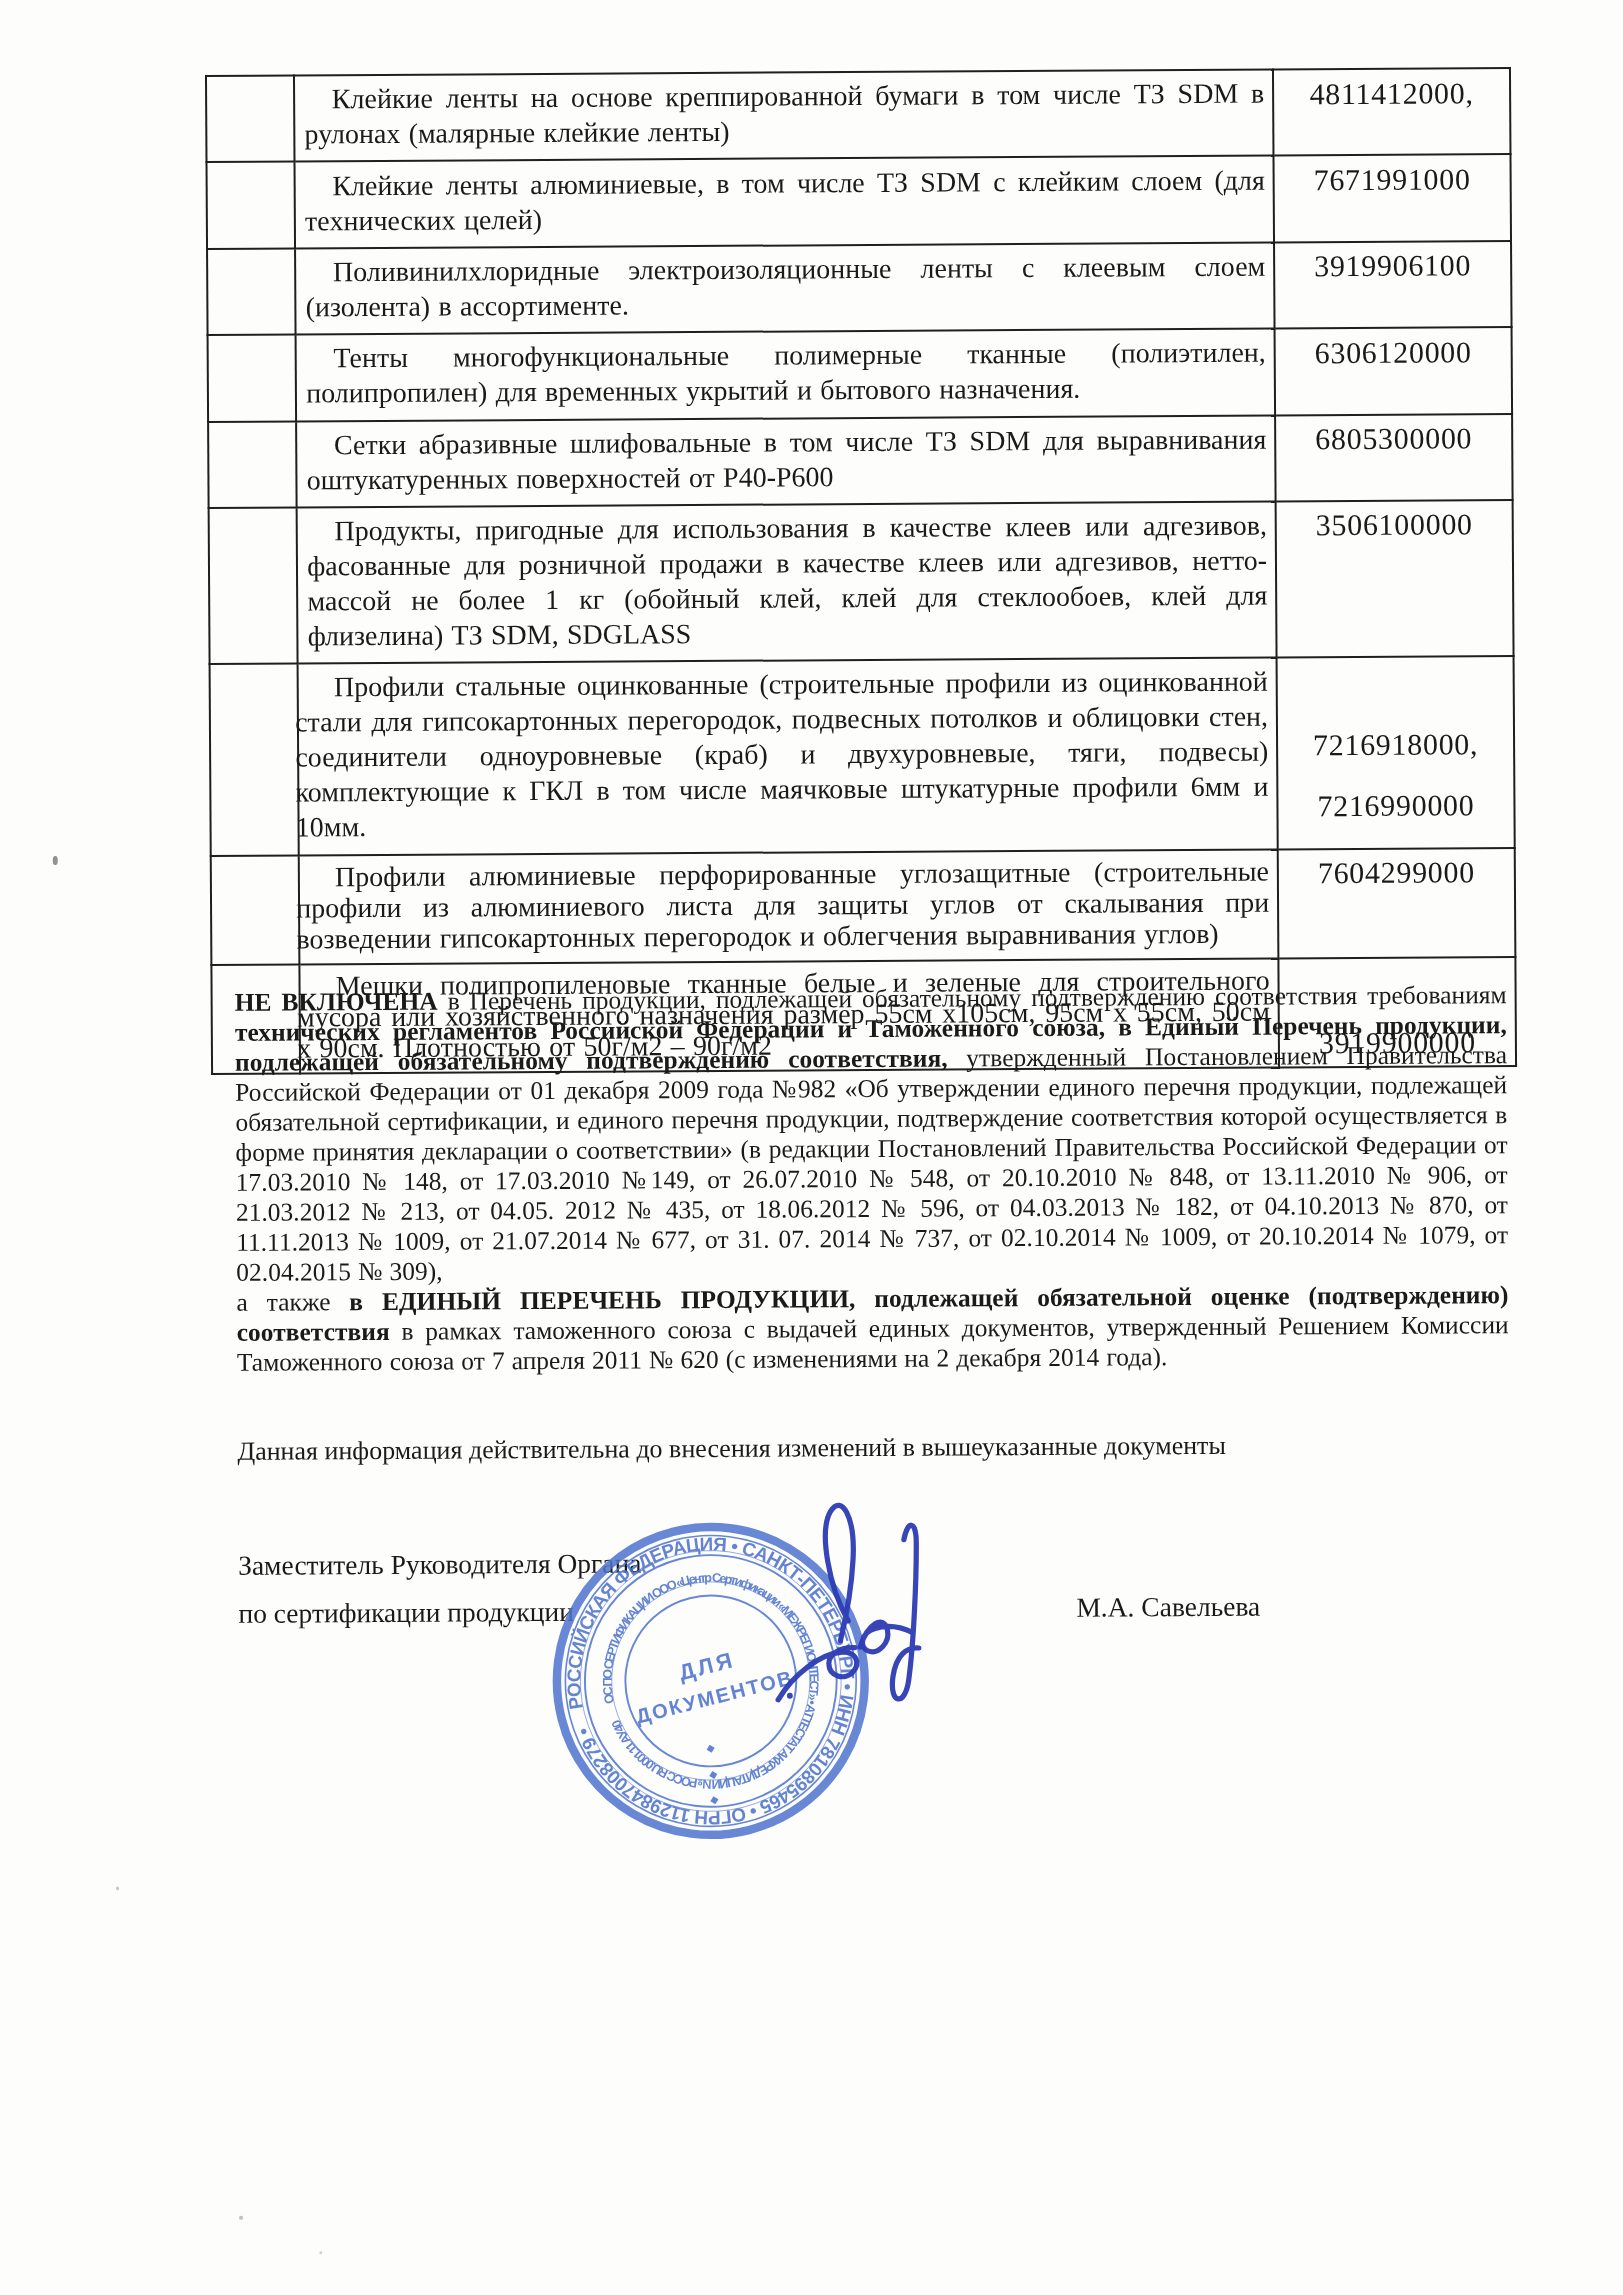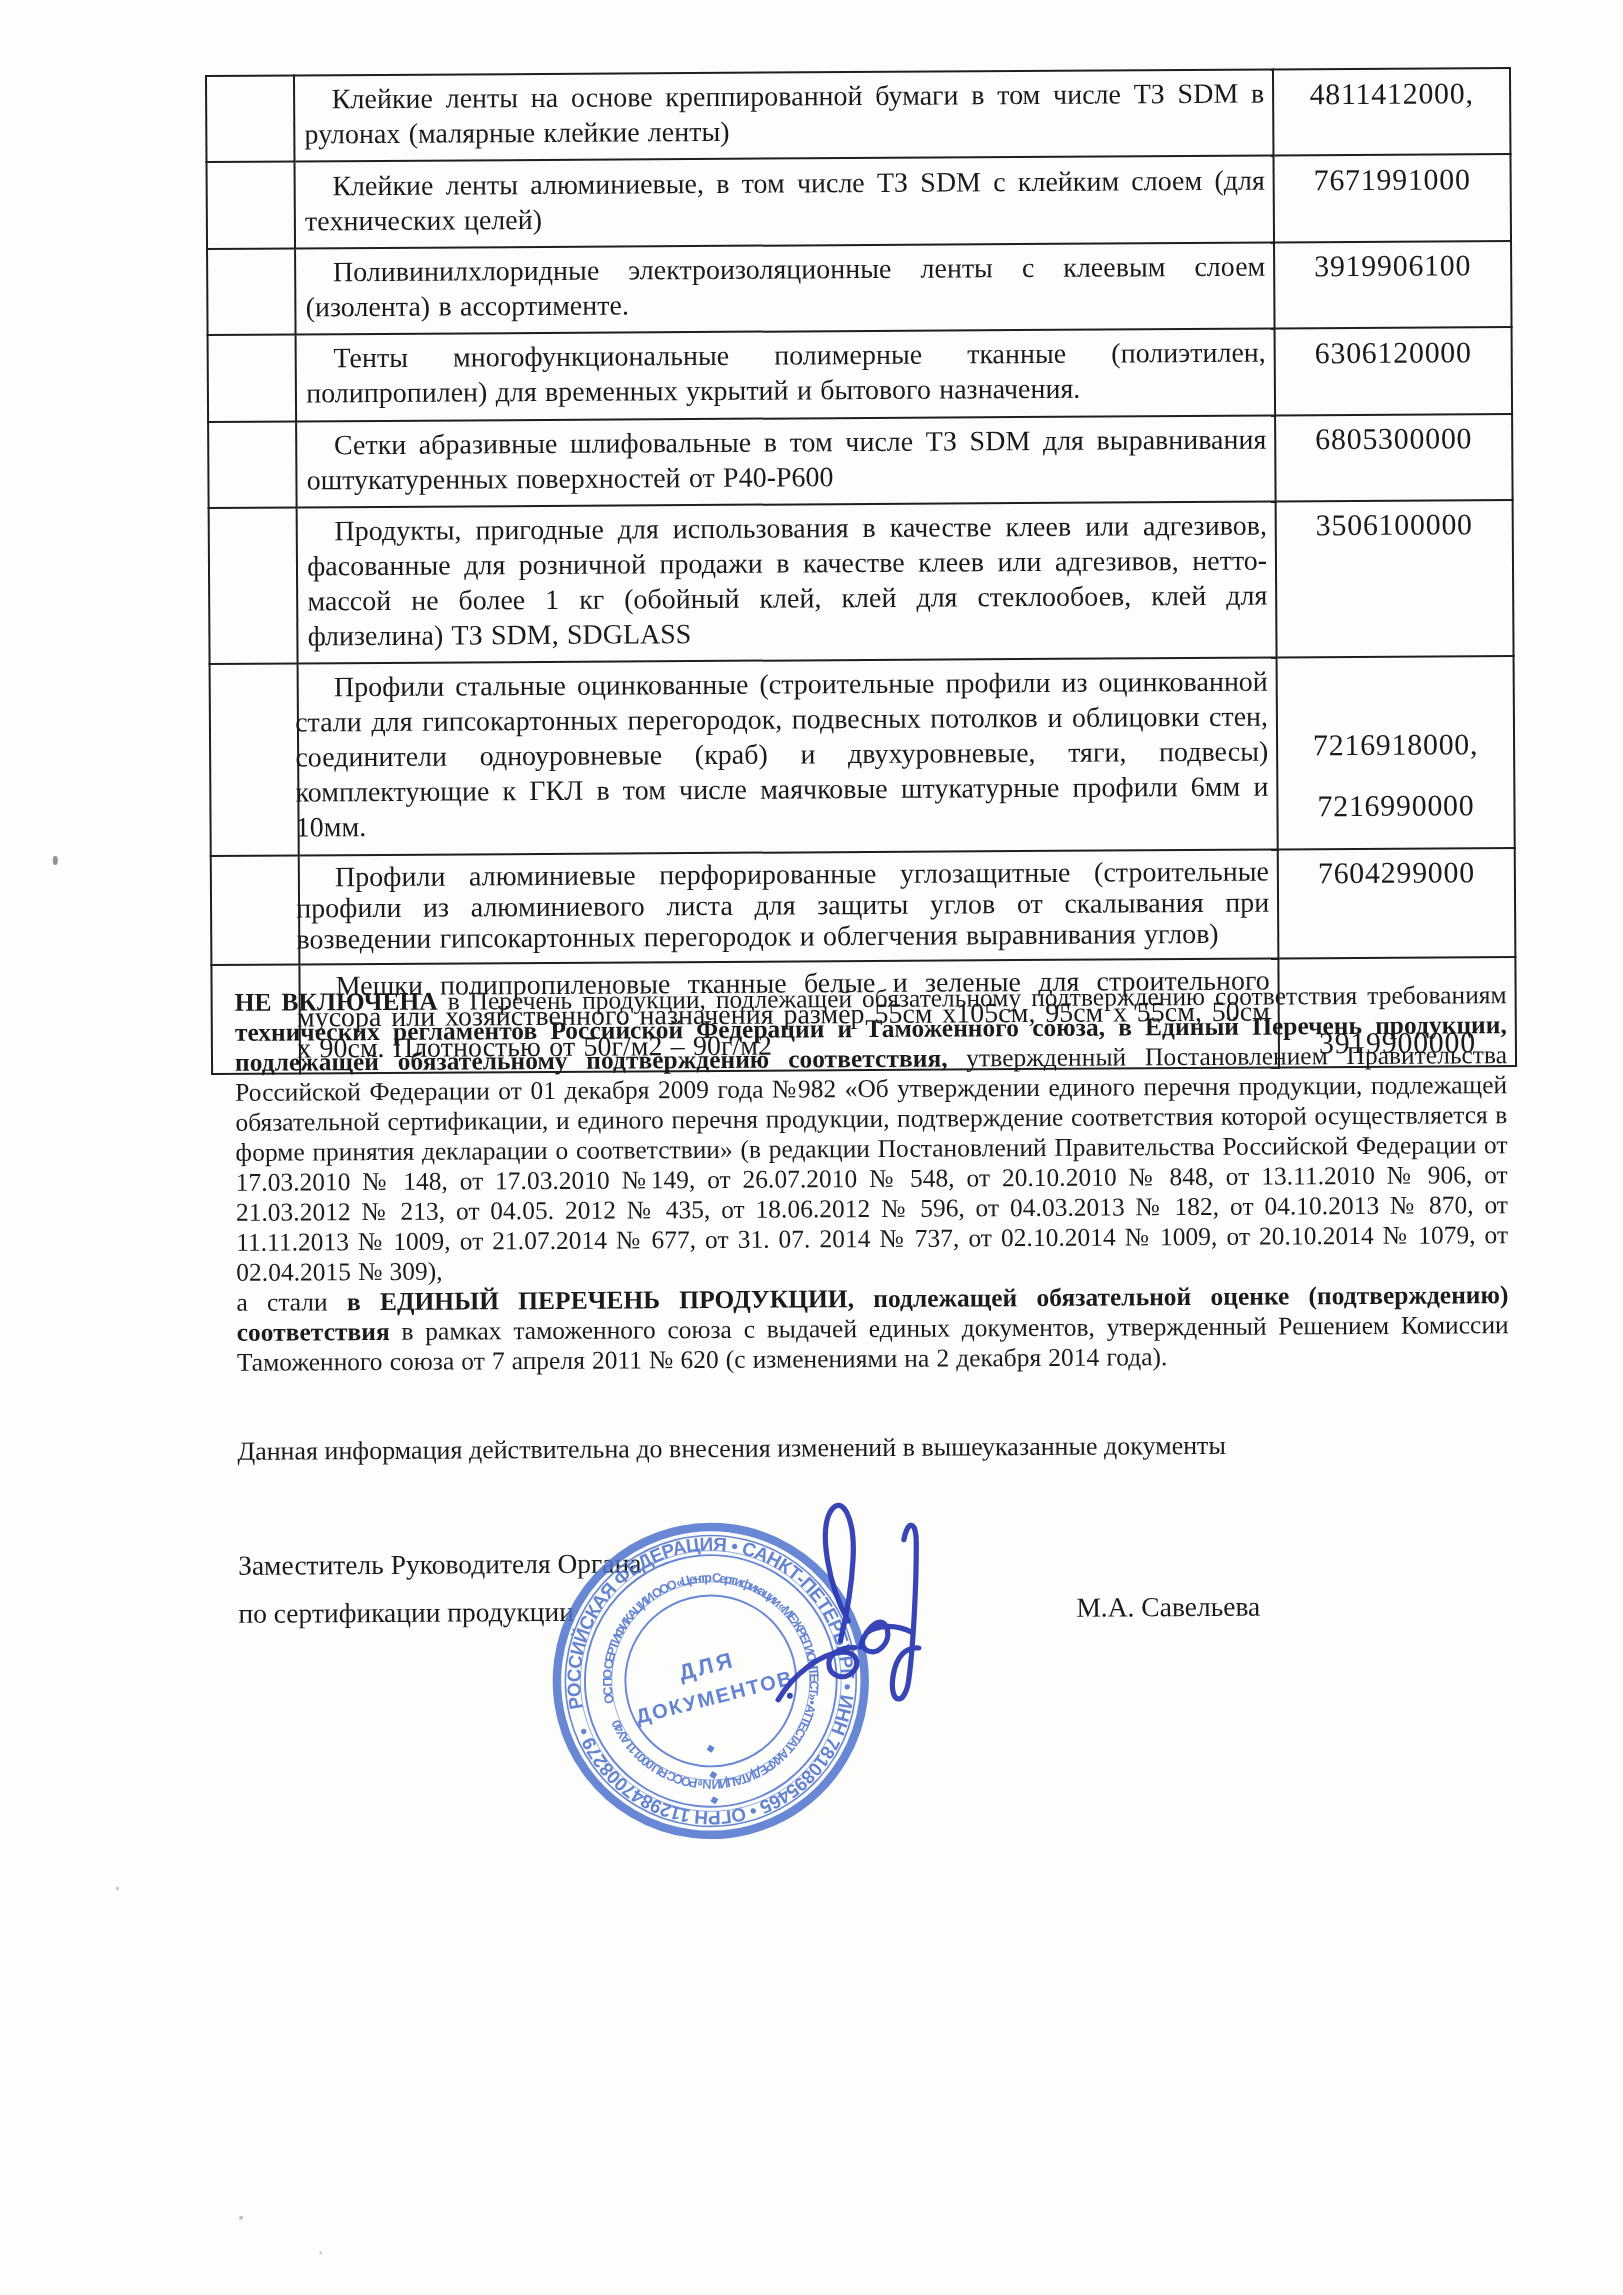--- a/index.html
+++ b/index.html
@@ -152,21 +152,21 @@
         <td class="code code-low">
             <span>3919900000</span>
           </td>
       </tr>
     </tbody>
   </table>
 
   <div class="para">
     <b>НЕ ВКЛЮЧЕНА</b><span> в Перечень продукции, подлежащей обязательному подтверждению соответствия требованиям </span><b>технических регламентов Российской Федерации и Таможенного союза, в Единый Перечень продукции, подлежащей обязательному подтверждению соответствия,</b><span> утвержденный Постановлением Правительства Российской Федерации от 01 декабря 2009 года №982 «Об утверждении единого перечня продукции, подлежащей обязательной сертификации, и единого перечня продукции, подтверждение соответствия которой осуществляется в форме принятия декларации о соответствии» (в редакции Постановлений Правительства Российской Федерации от 17.03.2010 № 148, от 17.03.2010 №149, от 26.07.2010 № 548, от 20.10.2010 № 848, от 13.11.2010 № 906, от 21.03.2012 № 213, от 04.05. 2012 № 435, от 18.06.2012 № 596, от 04.03.2013 № 182, от 04.10.2013 № 870, от 11.11.2013 № 1009, от 21.07.2014 № 677, от 31. 07. 2014 № 737, от 02.10.2014 № 1009, от 20.10.2014 № 1079, от 02.04.2015 № 309),</span>
     <br>
-    <span>а стали </span><b> в ЕДИНЫЙ ПЕРЕЧЕНЬ ПРОДУКЦИИ,</b><b> подлежащей обязательной оценке (подтверждению) соответствия</b><span> в рамках таможенного союза с выдачей единых документов, утвержденный Решением Комиссии Таможенного союза от 7 апреля 2011 № 620 (с изменениями на 2 декабря 2014 года).</span>
+    <span>а также </span><b> в ЕДИНЫЙ ПЕРЕЧЕНЬ ПРОДУКЦИИ,</b><b> подлежащей обязательной оценке (подтверждению) соответствия</b><span> в рамках таможенного союза с выдачей единых документов, утвержденный Решением Комиссии Таможенного союза от 7 апреля 2011 № 620 (с изменениями на 2 декабря 2014 года).</span>
   </div>
 
   <div class="note">Данная информация действительна до внесения изменений в вышеуказанные документы</div>
 
   <div class="sig-1">Заместитель Руководителя Органа</div>
   <div class="sig-2">по сертификации продукции</div>
   <div class="sig-name">М.А. Савельева</div>
 
   <svg class="stamp" viewBox="-250 -250 500 500" xmlns="http://www.w3.org/2000/svg">
     <g transform="rotate(-14)" fill="none" stroke="#4f74cf">

